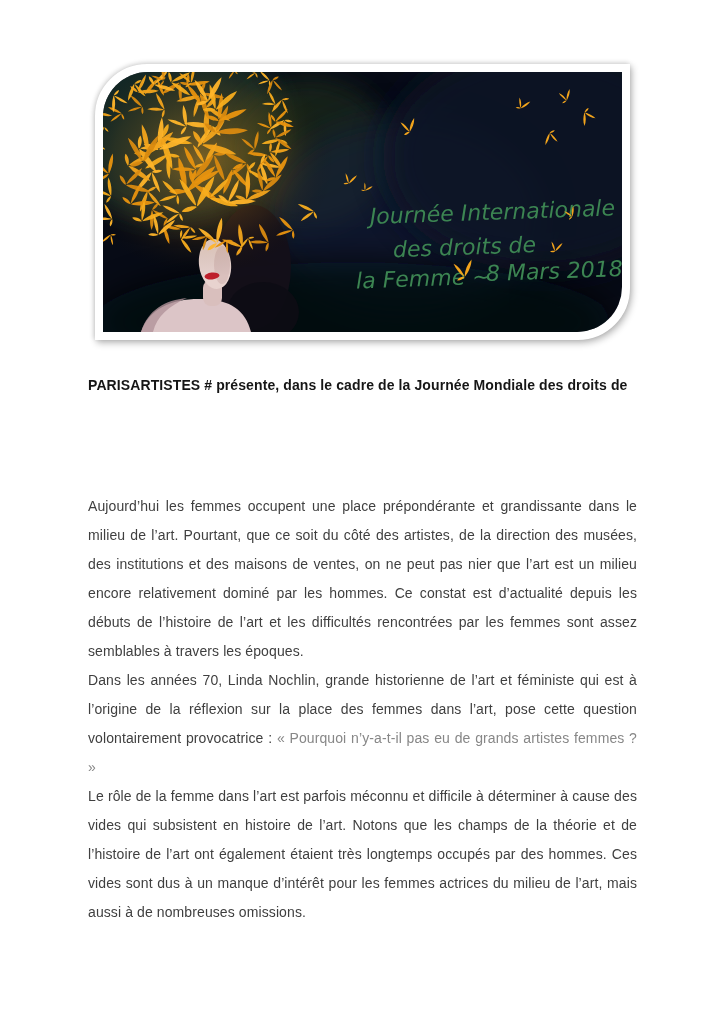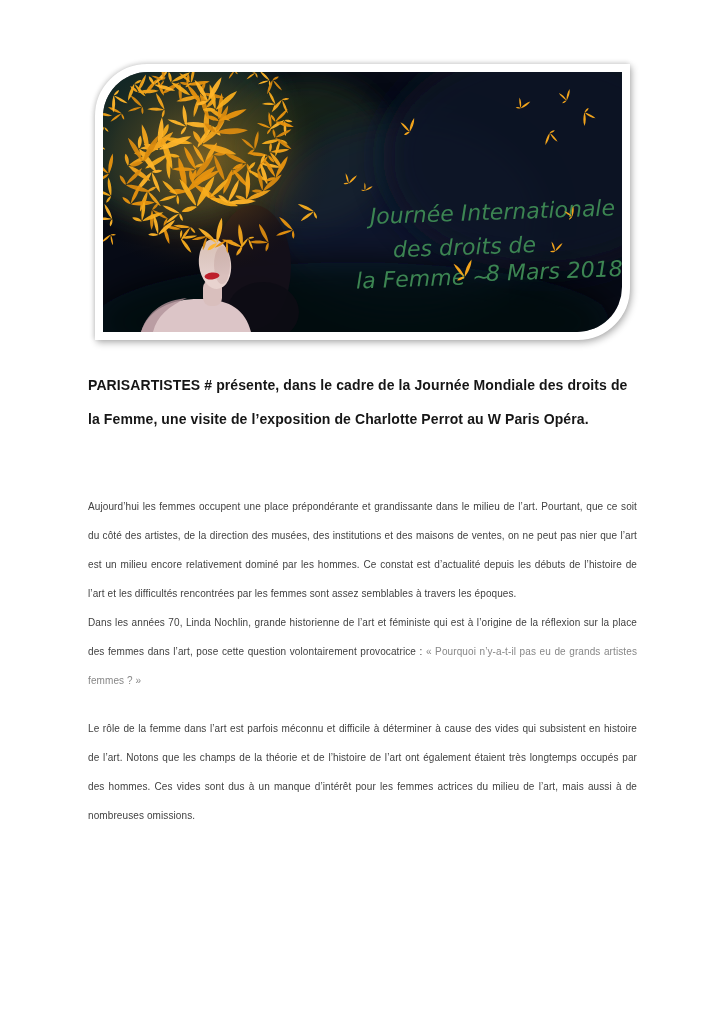--- a/index.html
+++ b/index.html
@@ -32,28 +32,28 @@
     font-weight:bold;
     font-size:14px;
     line-height:34px;
     color:#161616;
     letter-spacing:.1px;
   }
   .intro div{white-space:nowrap;}
   
   .bodytext{
     position:absolute;left:88px;top:492px;width:549px;
-    font-size:10px;
+    font-size:14px;
     line-height:29px;
     color:#3f3f3f;
     text-align:justify;
     letter-spacing:.1px;
   }
   .bodytext p{margin:0;}
-  .bodytext p.gap{margin-top:19px;}
+  .bodytext p.gap{margin-top:0;}
   .quote{color:#878787;}
 </style>
 </head>
 <body>
 
 <div class="page">
 
   <div class="hero">
     <div class="hero-inner">
       <svg width="519" height="260" viewBox="0 0 519 260" xmlns="http://www.w3.org/2000/svg">
@@ -201,21 +201,20 @@
             <use href="#bfly" transform="translate(360 196) rotate(-8) scale(0.8)" fill="#f2a41c" opacity="1"></use>
             <use href="#bfly" transform="translate(264 115) rotate(30) scale(0.38)" fill="#f2a41c" opacity="1"></use>
             <use href="#bfly" transform="translate(6 168) rotate(200) scale(0.5)" fill="#f2a41c" opacity="1"></use>
           </g>
       </svg>
     </div>
   </div>
 
   <div class="intro">
     <div>PARISARTISTES # présente, dans le cadre de la Journée Mondiale des droits de</div>
-    <div>la Femme, une visite de l’exposition de Charlotte Perrot au W Paris Opéra.</div>
   </div>
 
   <div class="bodytext">
     <p>Aujourd’hui les femmes occupent une place prépondérante et grandissante dans le milieu de l’art. Pourtant, que ce soit du côté des artistes, de la direction des musées, des institutions et des maisons de ventes, on ne peut pas nier que l’art est un milieu encore relativement dominé par les hommes. Ce constat est d’actualité depuis les débuts de l’histoire de l’art et les difficultés rencontrées par les femmes sont assez semblables à travers les époques.</p>
     <p><span>Dans les années 70, Linda Nochlin, grande historienne de l’art et féministe qui est à l’origine de la réflexion sur la place des femmes dans l’art, pose cette question volontairement provocatrice : </span><span class="quote">« Pourquoi n’y-a-t-il pas eu de grands artistes femmes ? »</span></p>
     <p class="gap">Le rôle de la femme dans l’art est parfois méconnu et difficile à déterminer à cause des vides qui subsistent en histoire de l’art. Notons que les champs de la théorie et de l’histoire de l’art ont également étaient très longtemps occupés par des hommes. Ces vides sont dus à un manque d’intérêt pour les femmes actrices du milieu de l’art, mais aussi à de nombreuses omissions.</p>
   </div>
 
 </div>
 

